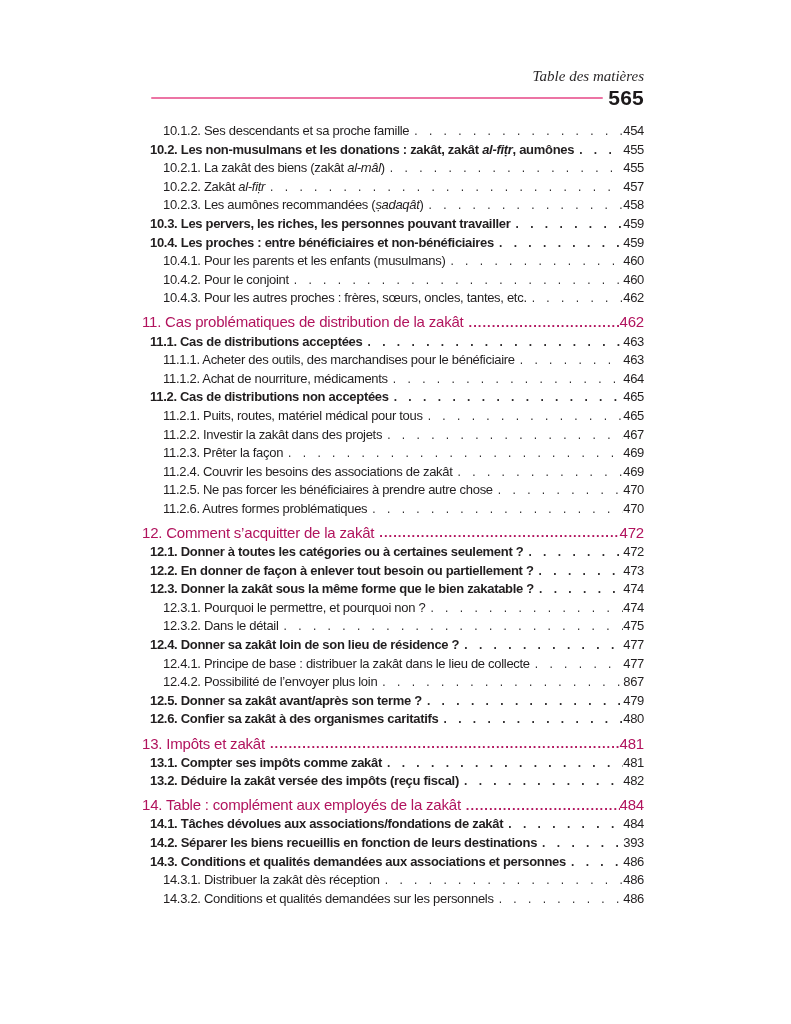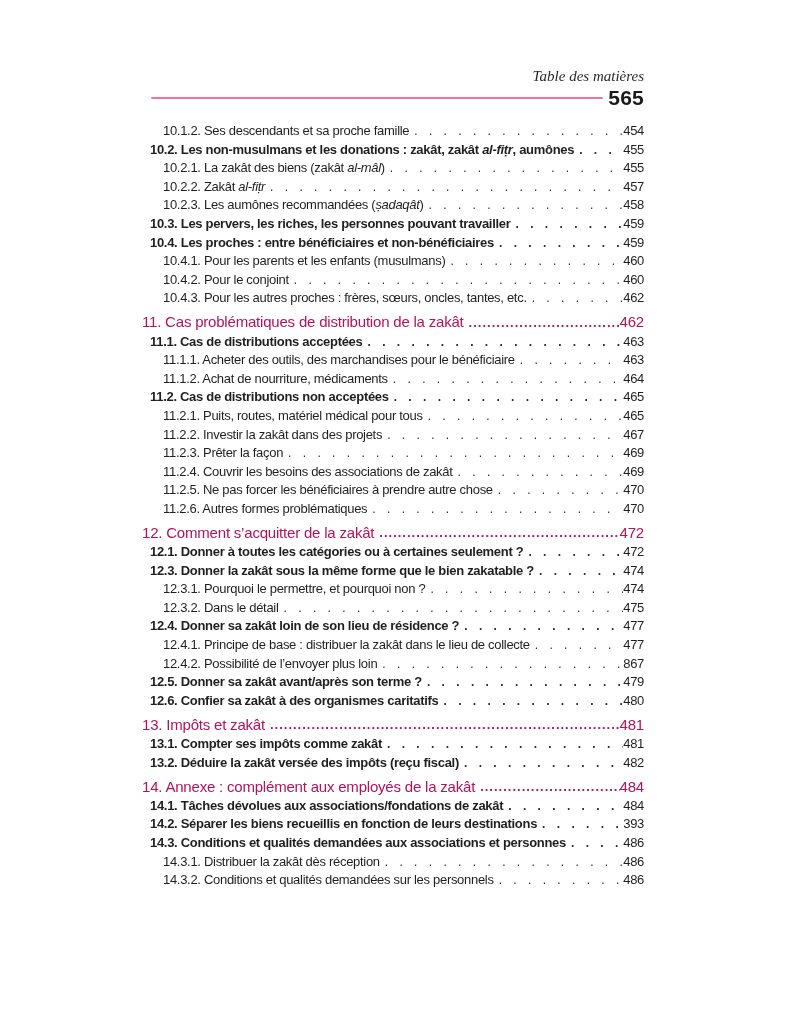--- a/index.html
+++ b/index.html
@@ -212,20 +212,25 @@
         <span class="txt"><span class="num">12. </span><span>Comment s’acquitter de la zakât</span></span>
         <span class="leader"></span>
         <span class="pg">472</span>
       </div>
       <div class="row l2">
         <span class="txt"><span class="num">12.1. </span><span>Donner à toutes les catégories ou à certaines seulement ?</span></span>
         <span class="leader"></span>
         <span class="pg">472</span>
       </div>
       <div class="row l2">
+        <span class="txt"><span class="num">12.2. </span><span>En donner de façon à enlever tout besoin ou partiellement ?</span></span>
+        <span class="leader"></span>
+        <span class="pg">473</span>
+      </div>
+      <div class="row l2">
         <span class="txt"><span class="num">12.3. </span><span>Donner la zakât sous la même forme que le bien zakatable ?</span></span>
         <span class="leader"></span>
         <span class="pg">474</span>
       </div>
       <div class="row l3">
         <span class="txt"><span class="num">12.3.1. </span><span>Pourquoi le permettre, et pourquoi non ?</span></span>
         <span class="leader"></span>
         <span class="pg">474</span>
       </div>
       <div class="row l3">
@@ -267,21 +272,21 @@
         <span class="txt"><span class="num">13.1. </span><span>Compter ses impôts comme zakât</span></span>
         <span class="leader"></span>
         <span class="pg">481</span>
       </div>
       <div class="row l2">
         <span class="txt"><span class="num">13.2. </span><span>Déduire la zakât versée des impôts (reçu fiscal)</span></span>
         <span class="leader"></span>
         <span class="pg">482</span>
       </div>
       <div class="row l1">
-        <span class="txt"><span class="num">14. </span><span>Annexe : complément aux employés de la zakât</span></span>
+        <span class="txt"><span class="num">14. </span><span>Table : complément aux employés de la zakât</span></span>
         <span class="leader"></span>
         <span class="pg">484</span>
       </div>
       <div class="row l2">
         <span class="txt"><span class="num">14.1. </span><span>Tâches dévolues aux associations/fondations de zakât</span></span>
         <span class="leader"></span>
         <span class="pg">484</span>
       </div>
       <div class="row l2">
         <span class="txt"><span class="num">14.2. </span><span>Séparer les biens recueillis en fonction de leurs destinations</span></span>

